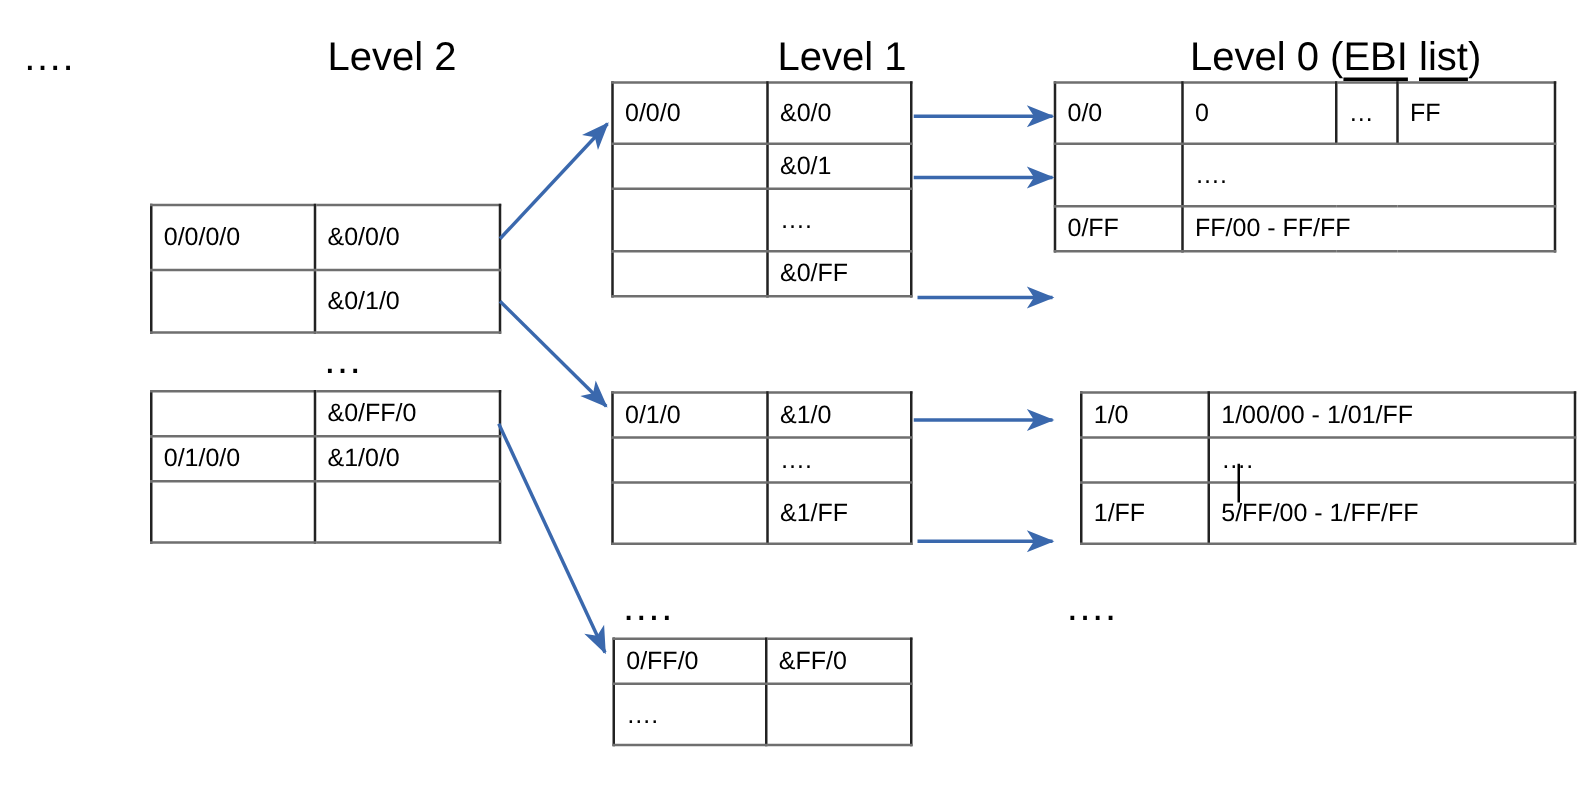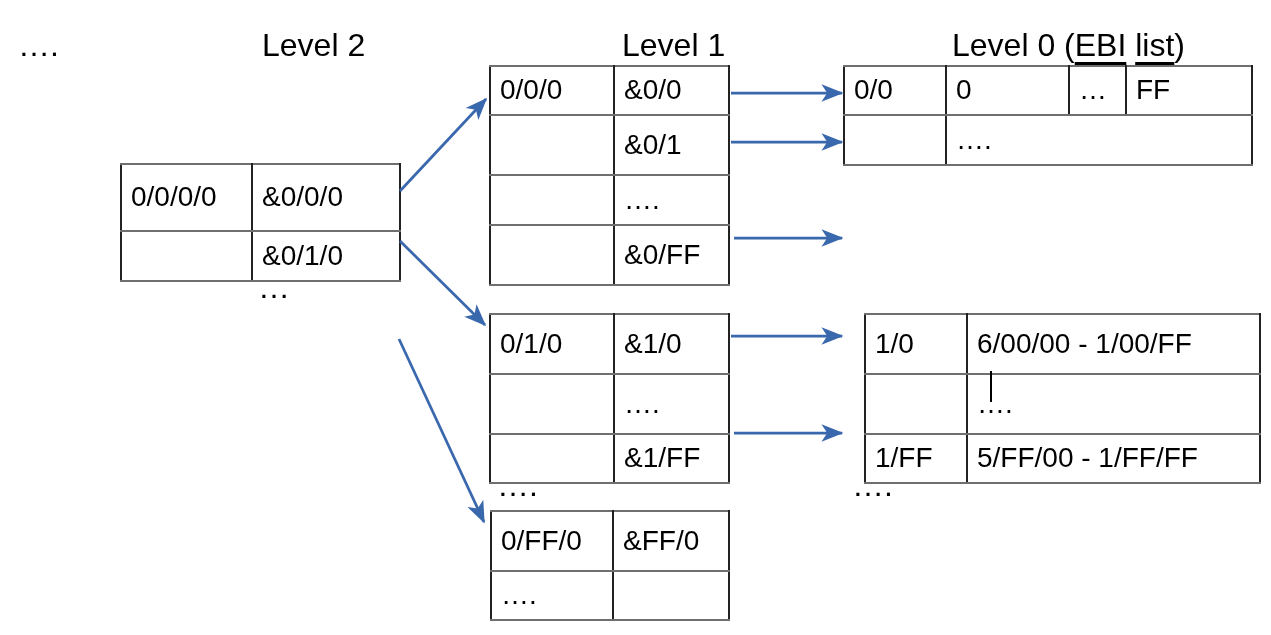--- a/index.html
+++ b/index.html
@@ -25,28 +25,28 @@
     text-decoration:underline;
   }
   table.grid{
     position:absolute;border-collapse:collapse;table-layout:fixed;background:var(--bg);
   }
   table.grid td{
     border-top:2px solid var(--bh);
     border-bottom:2px solid var(--bh);
     border-left:2px solid var(--bv);
     border-right:2px solid var(--bv);
-    font-size:28px;line-height:1.1;
+    font-size:20px;line-height:1.1;
     padding:0 18px 0 9px;vertical-align:middle;
     white-space:nowrap;overflow:hidden;
   }
-  tr.h51{height:67px}
+  tr.h51{height:52px}
   tr.h50{height:50px}
   tr.h49{height:49px}
-  tr.h48{height:60px}
+  tr.h48{height:36px}
   svg.overlay{position:absolute;left:0;top:0;width:1271px;height:635px;pointer-events:none;}
   svg.overlay line{stroke:var(--arrow);stroke-width:2.75px;}
   .caret{position:absolute;width:2px;background:#000;}
 </style>
 </head>
 <body>
 
 <div class="canvas">
 
   <div class="txt" style="left:18px;top:26px">….</div>
@@ -66,20 +66,40 @@
     </tr>
     <tr class="h50">
       <td></td>
       <td>&amp;0/1/0</td>
     </tr>
   </tbody>
     </table>
 
   <div class="txt" style="left:258px;top:268px">…</div>
 
+  <table class="grid" style="left:120px;top:312px">
+    <colgroup>
+        <col style="width:131px">
+        <col style="width:148px">
+      </colgroup>
+    <tbody>
+        <tr class="h48">
+      <td></td>
+      <td>&amp;0/FF/0</td>
+    </tr>
+    <tr class="h48">
+      <td>0/1/0/0</td>
+      <td>&amp;1/0/0</td>
+    </tr>
+    <tr class="h49">
+      <td></td>
+      <td></td>
+    </tr>
+  </tbody>
+    </table>
 
   <table class="grid" style="left:489px;top:65px">
     <colgroup>
         <col style="width:124px">
         <col style="width:115px">
       </colgroup>
     <tbody>
         <tr class="h49">
       <td>0/0/0</td>
       <td>&amp;0/0</td>
@@ -150,32 +170,36 @@
         <tr class="h49">
       <td>0/0</td>
       <td>0</td>
       <td>…</td>
       <td>FF</td>
     </tr>
     <tr class="h50">
       <td></td>
       <td colspan="3">….</td>
     </tr>
+    <tr class="h48">
+      <td>0/FF</td>
+      <td colspan="3">FF/00 - FF/FF</td>
+    </tr>
   </tbody>
     </table>
 
   <table class="grid" style="left:864px;top:313px">
     <colgroup>
         <col style="width:102px">
         <col style="width:293px">
       </colgroup>
     <tbody>
         <tr class="h48">
       <td>1/0</td>
-      <td>6/00/00 - 1/00/FF</td>
+      <td>1/00/00 - 1/01/FF</td>
     </tr>
     <tr class="h48">
       <td></td>
       <td>….</td>
     </tr>
     <tr class="h49">
       <td>1/FF</td>
       <td>5/FF/00 - 1/FF/FF</td>
     </tr>
   </tbody>

